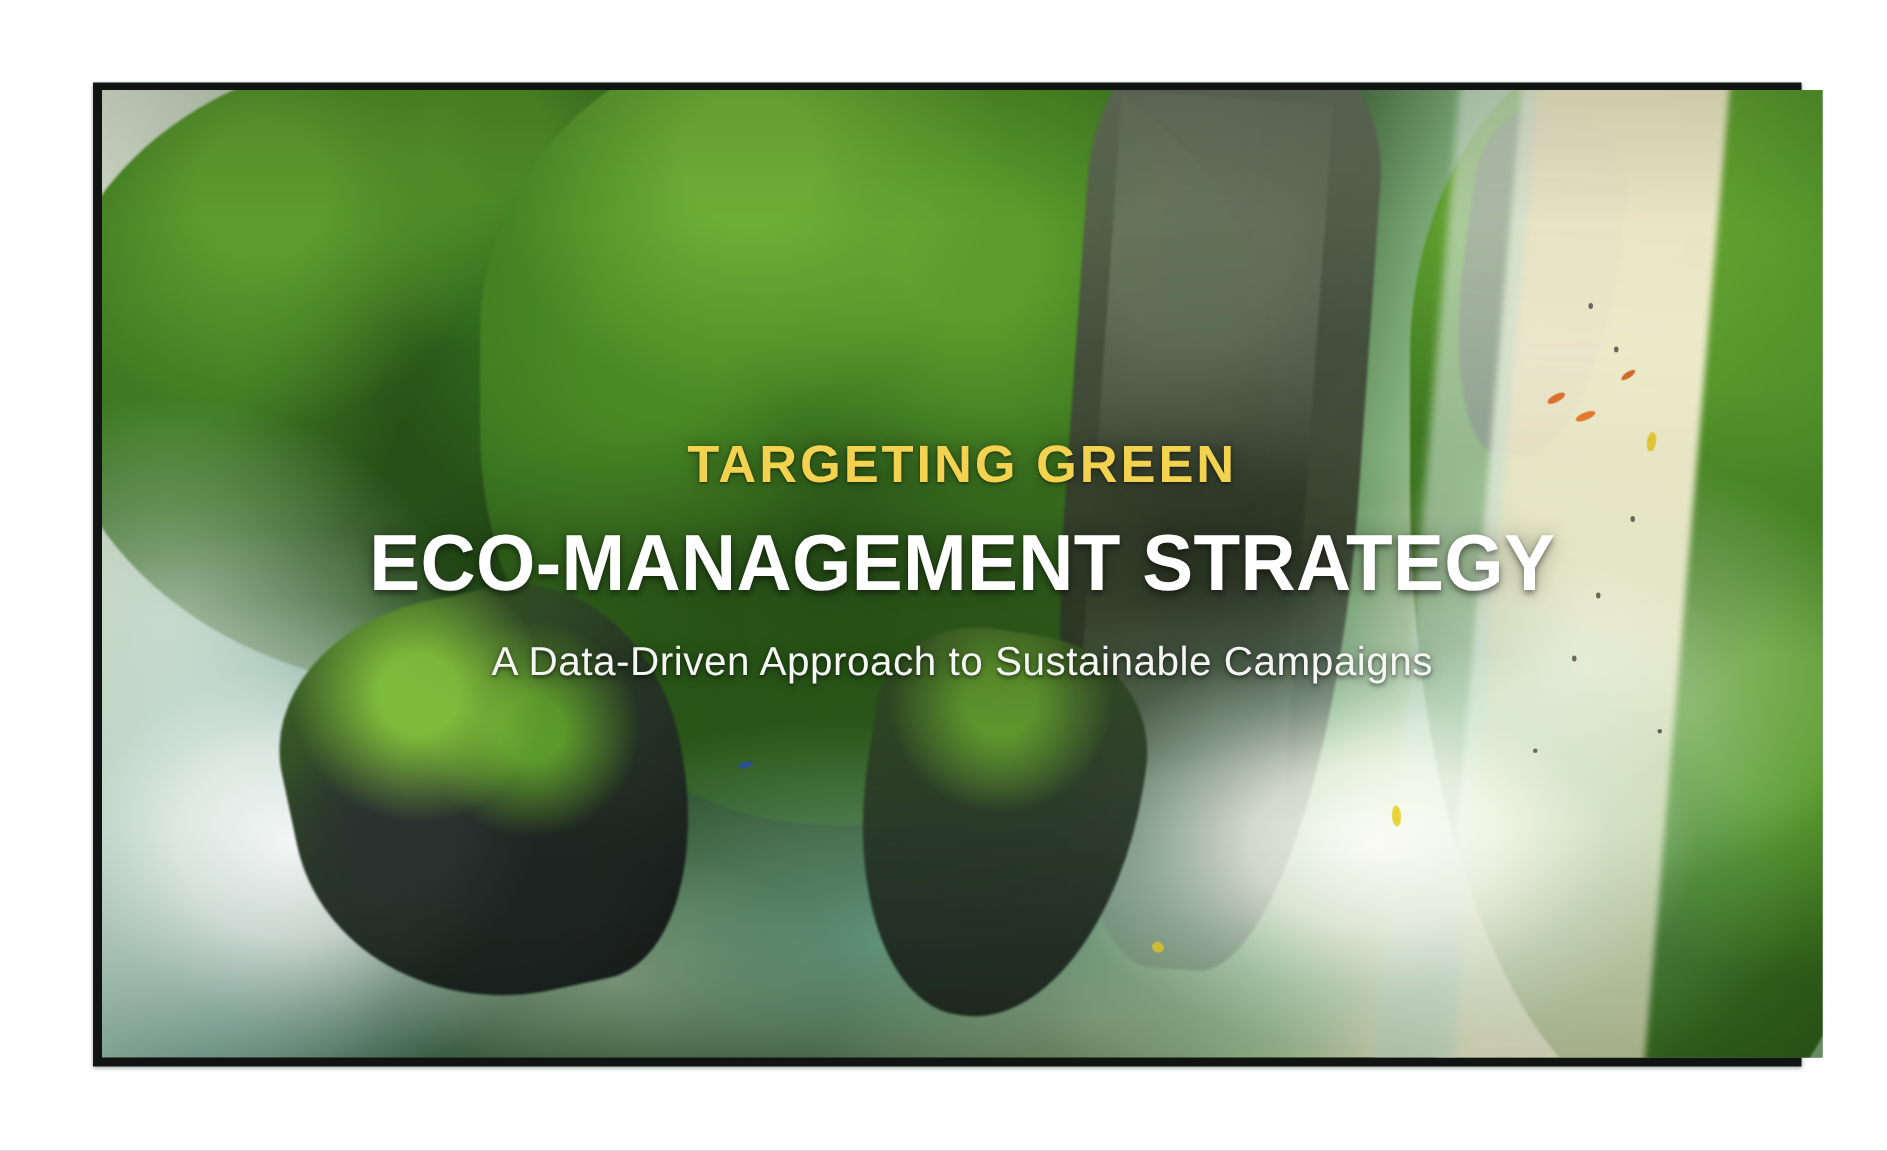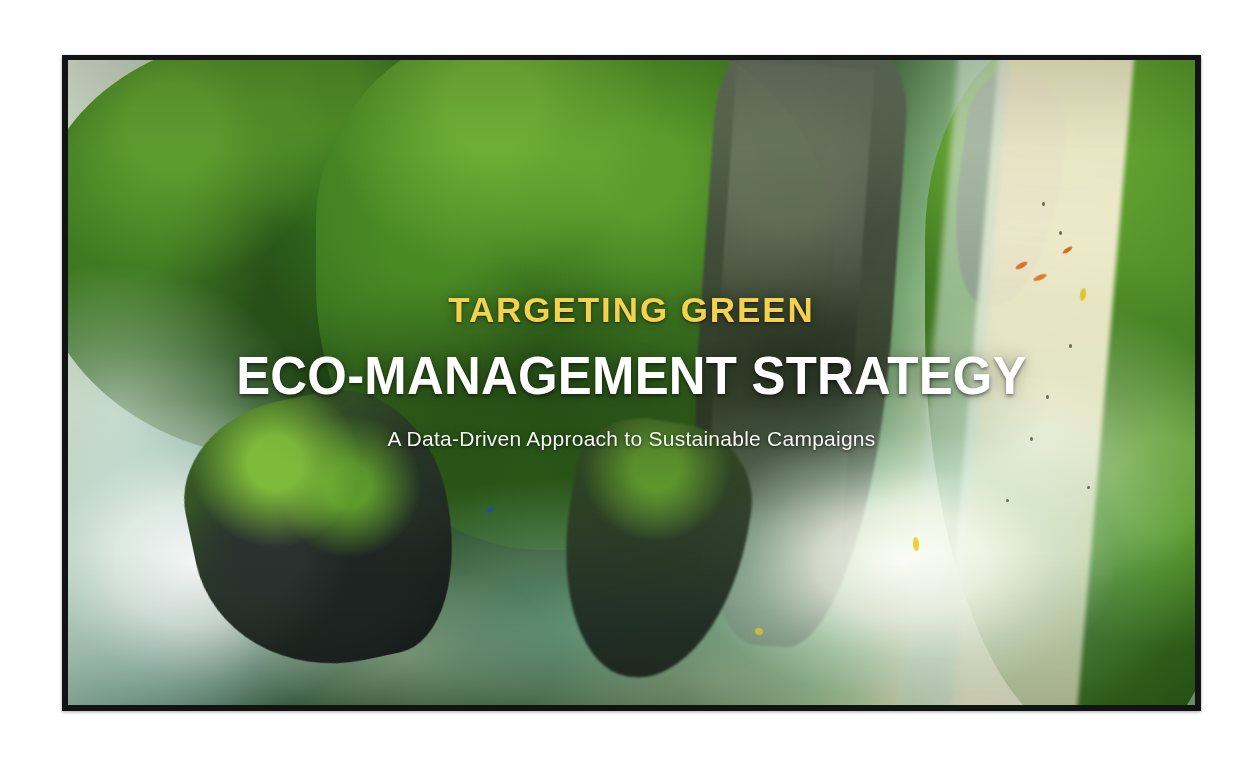--- a/index.html
+++ b/index.html
@@ -40,20 +40,21 @@
 
   
   #photo-stage {
     position: absolute;
     left: 6px;
     top: 5px;
     width: 1127px;
     height: 645px;
     overflow: hidden;
     background: #2d4a1c;
+    padding-left: 20px;
   }
 
   .layer {
     position: absolute;
     left: 0; top: 0;
     width: 100%; height: 100%;
     pointer-events: none;
   }
 
   
@@ -368,21 +369,21 @@
     line-height: 1;
     margin: 0 0 26px 0;
     white-space: nowrap;
     transform: scaleX(0.96);
   }
 
   #subtitle-text {
     display: block;
     font-family: "Liberation Sans", sans-serif;
     font-weight: 300;
-    font-size: 21px;
+    font-size: 27px;
     letter-spacing: 0.012em;
     color: #F3F6F2;
     text-shadow:
       0 1px 3px rgba(0,0,0,0.55),
       0 0 10px rgba(0,0,0,0.30);
     line-height: 1;
     margin: 0;
     white-space: nowrap;
     text-align: center;
   }

